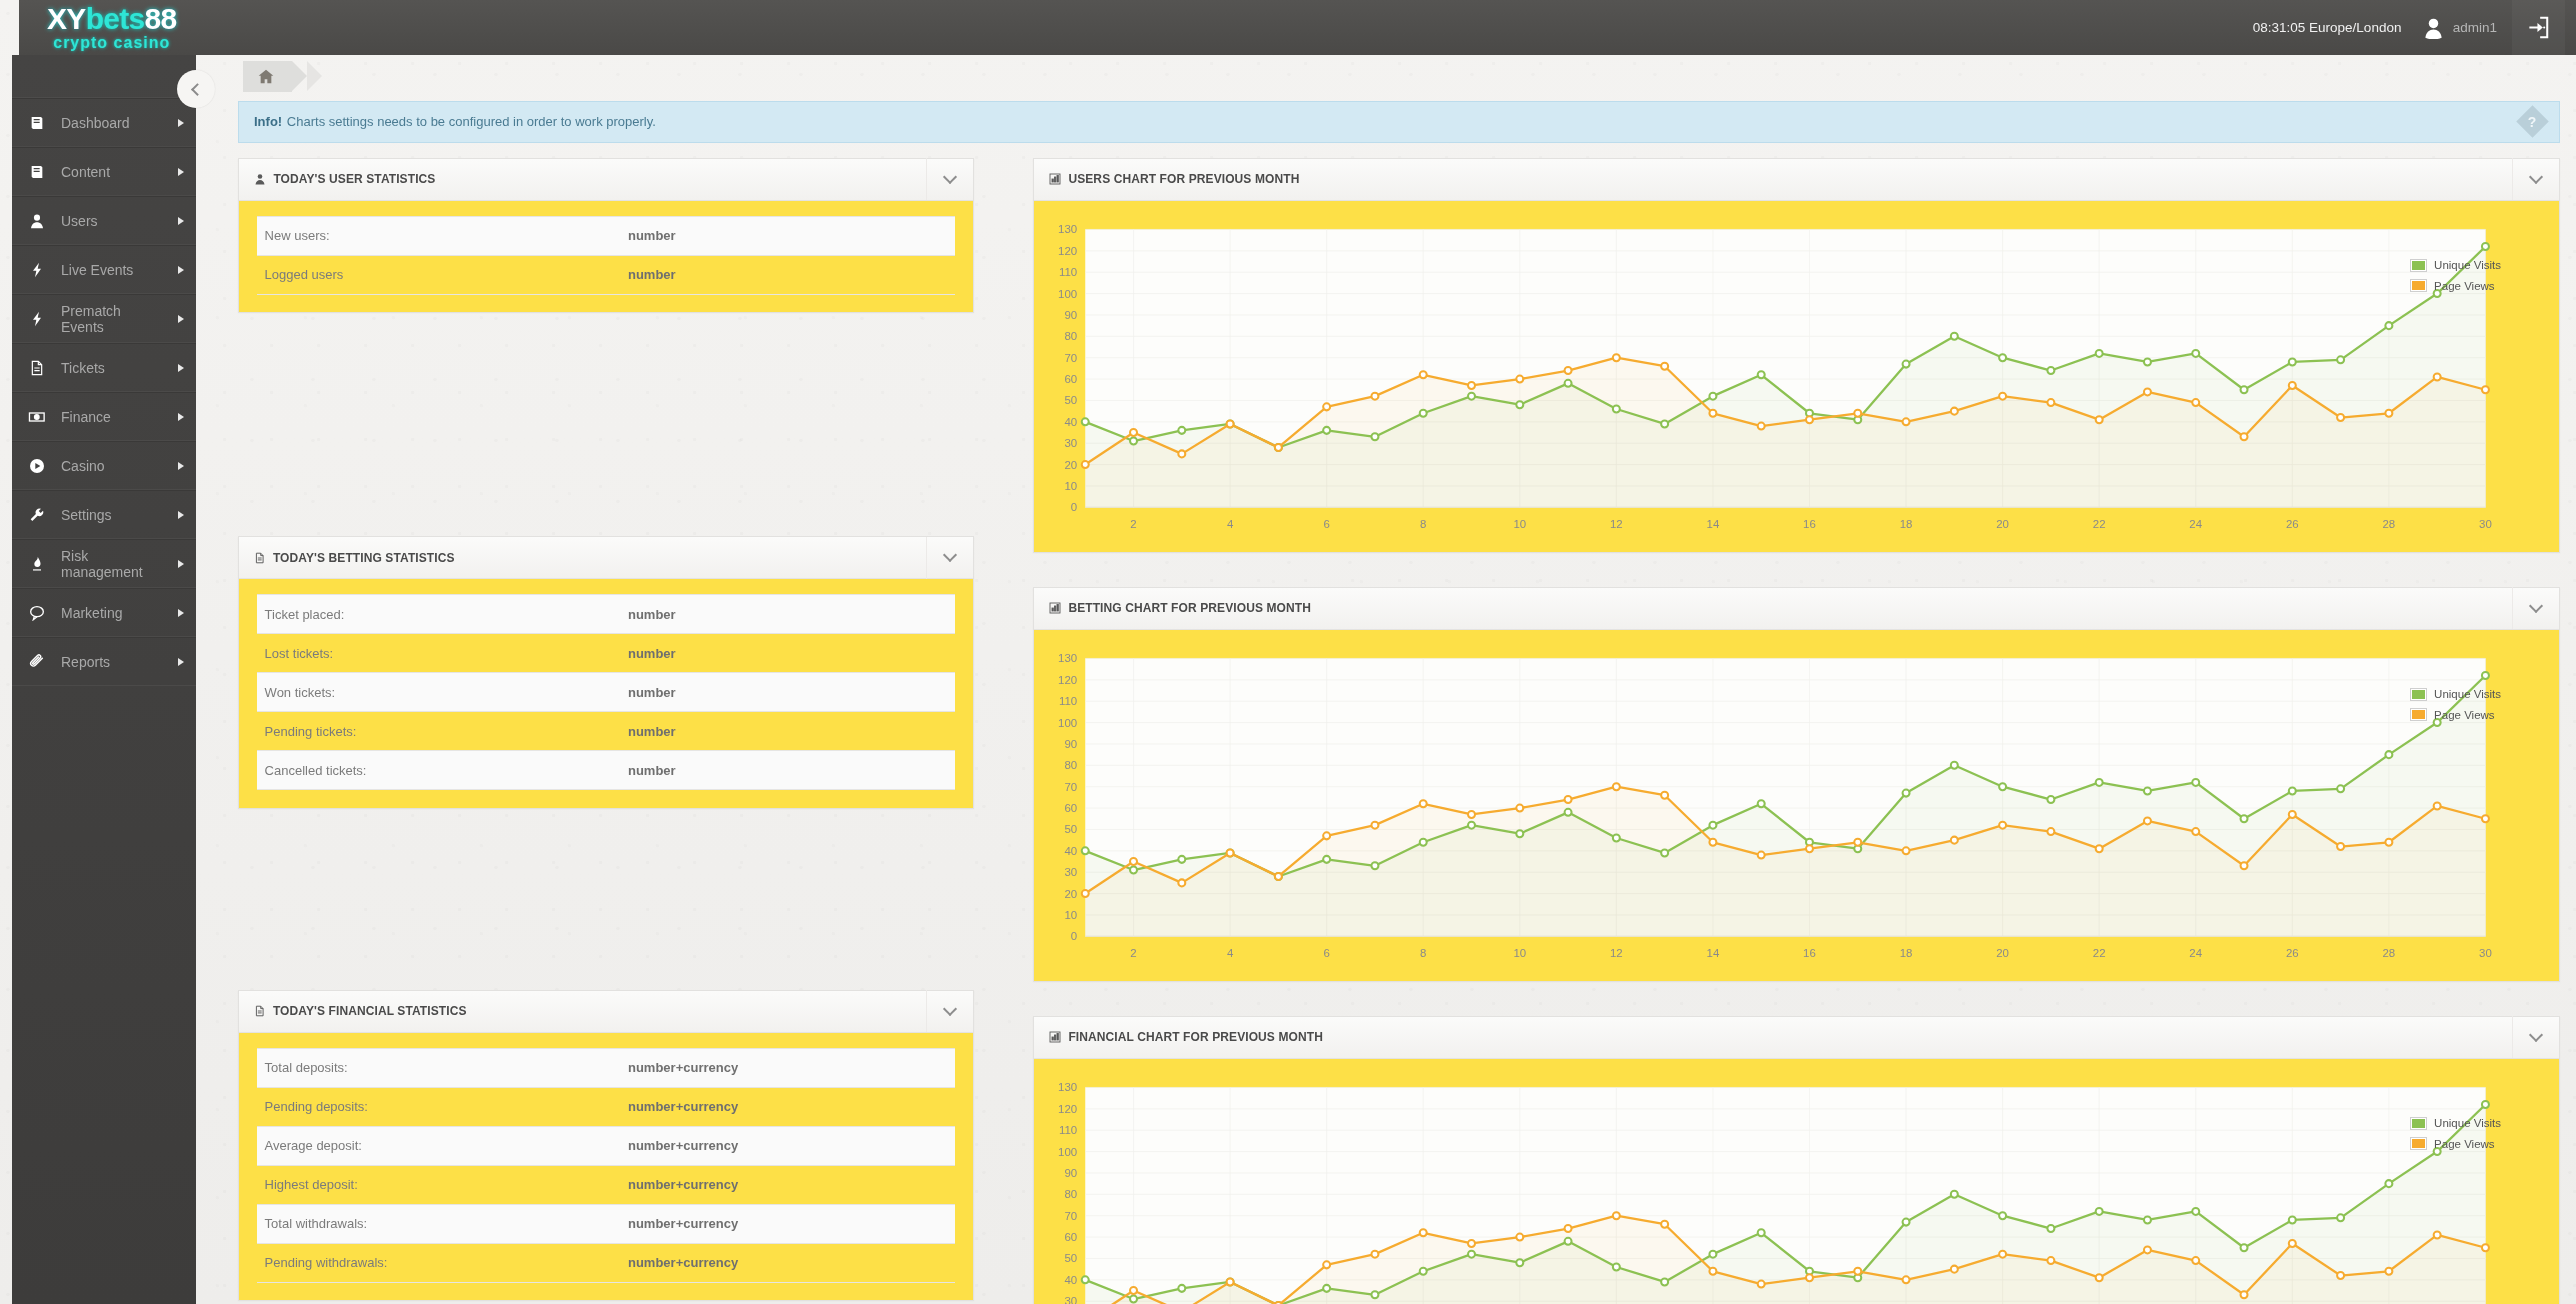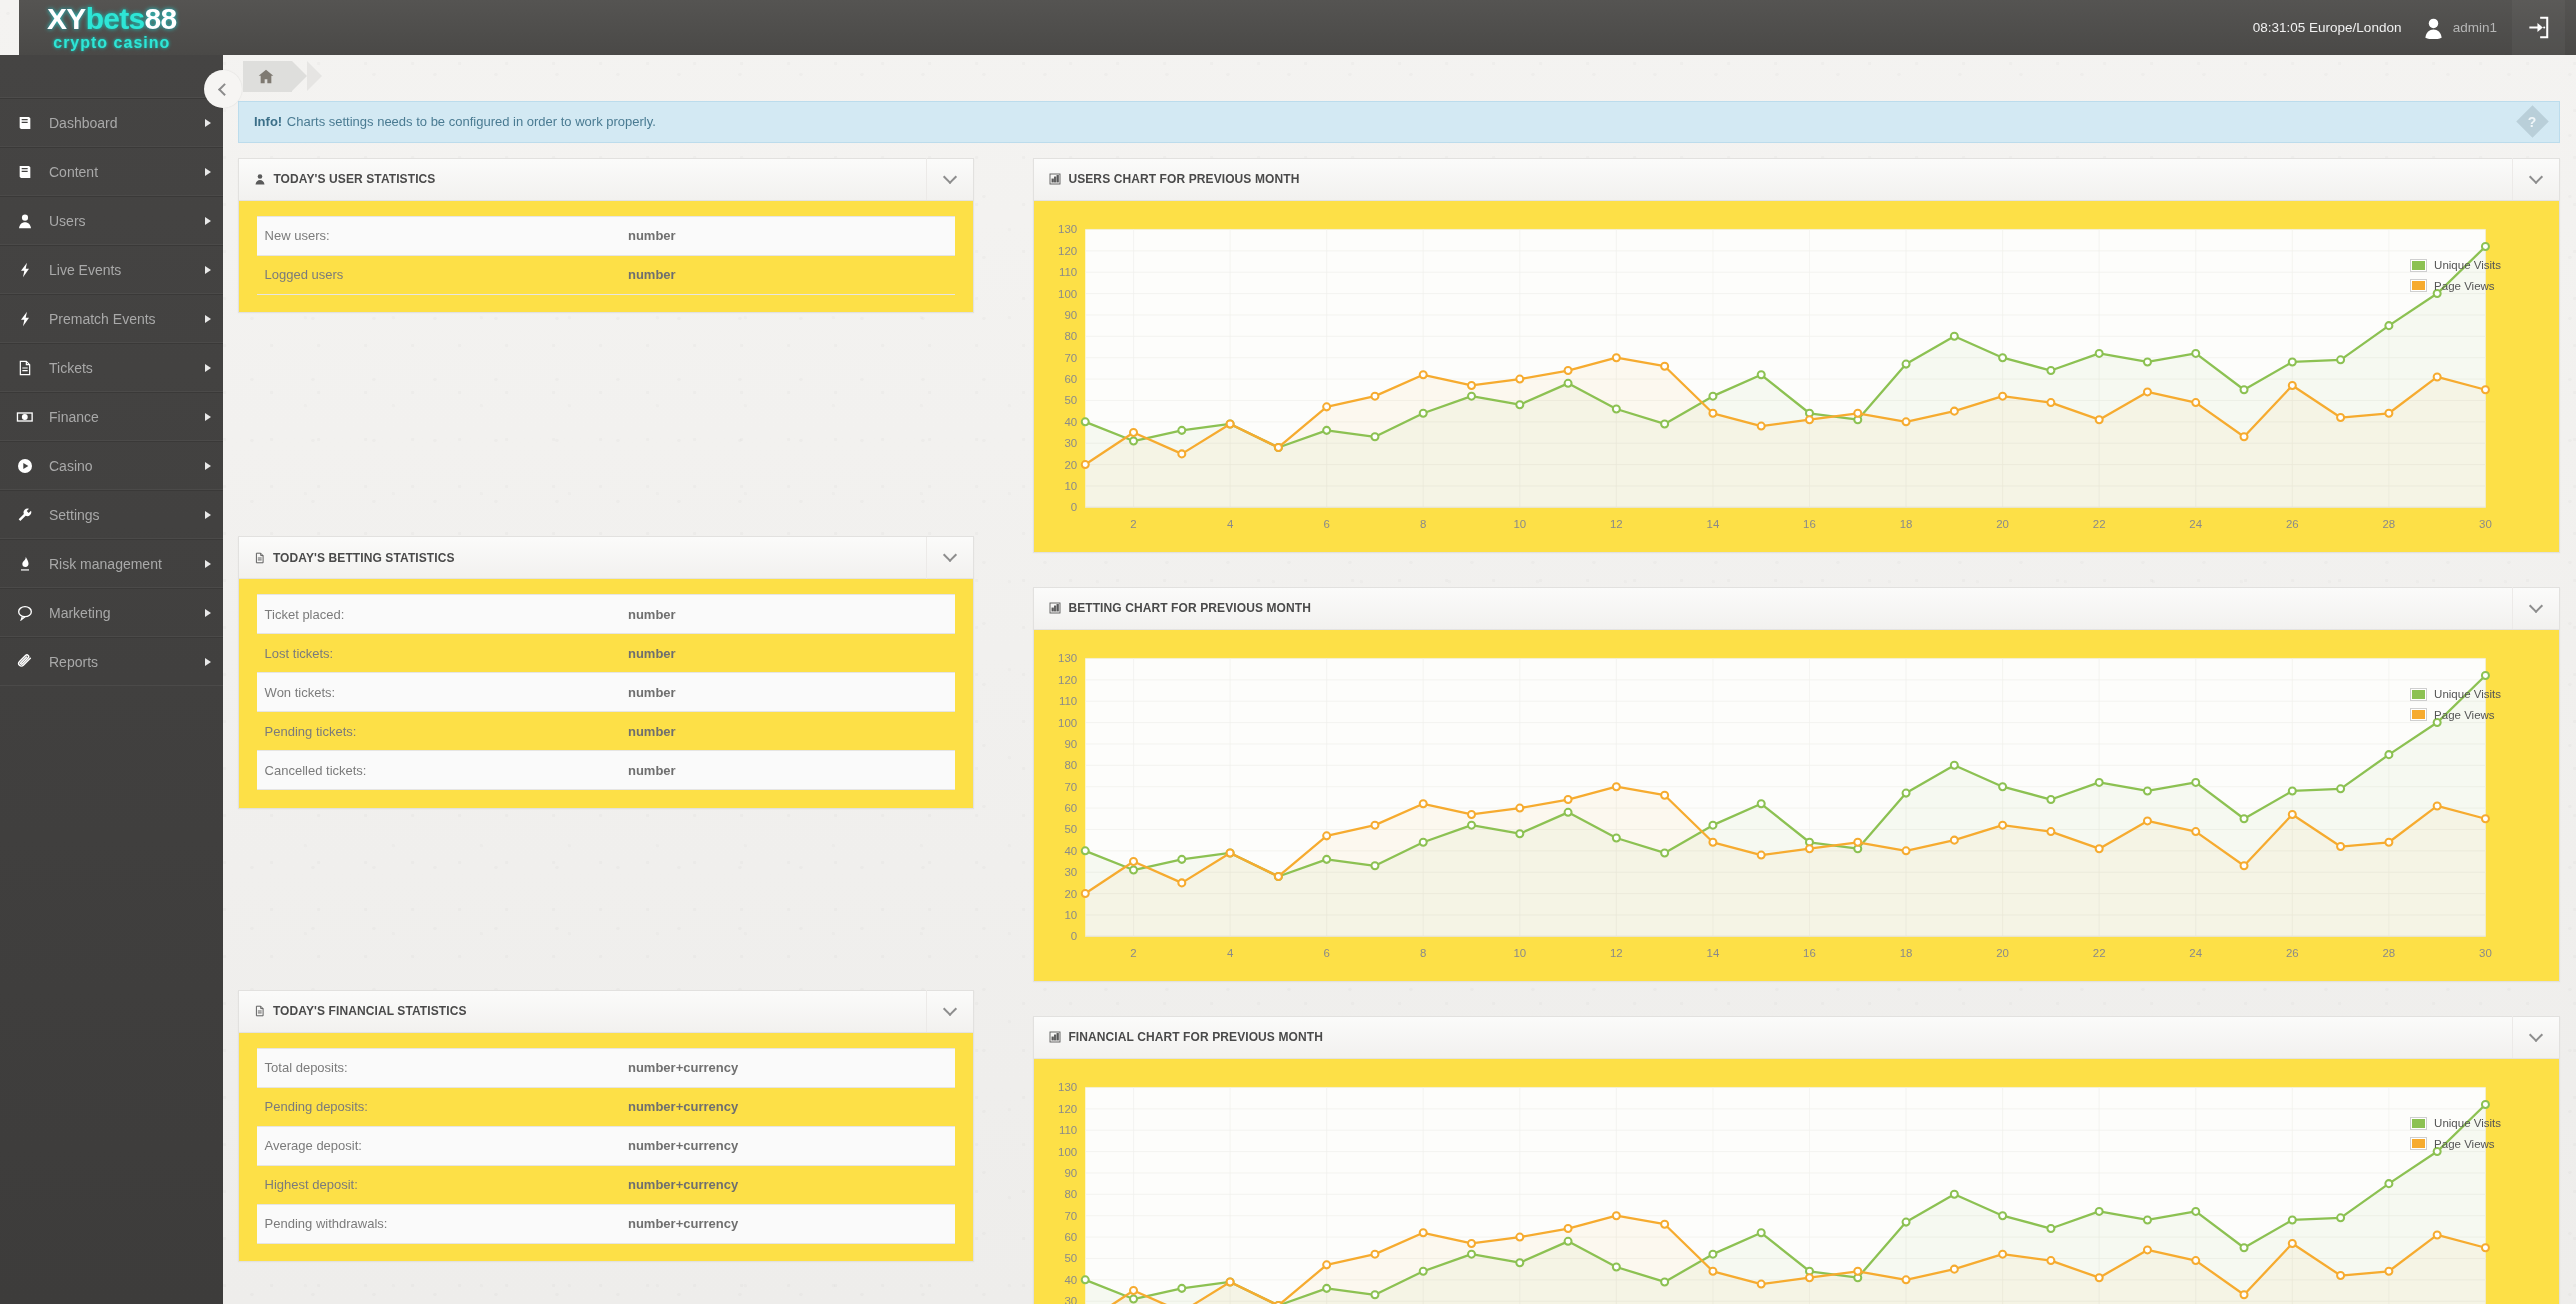--- a/index.html
+++ b/index.html
@@ -44,21 +44,21 @@
   .user-chip { display: flex; align-items: center; gap: 8px; padding: 0 15px 0 6.8px; height: 61px; }
   .user-name { color: #b6b6b6; font-size: 13.5px; }
   .logout-btn {
     width: 53px; height: 55px; display: flex; align-items: center; justify-content: center;
     background: rgba(255,255,255,0.04);
   }
   .svg-ico { display: block; }
 
   
   .sidebar {
-    position: absolute; top: 55px; left: 0; width: 223px; bottom: 0;
+    position: absolute; top: 55px; left: 12px; width: 184px; bottom: 0;
     background: #424242;
     background-image: linear-gradient(180deg,#454443,#3d3c3b);
     z-index: 30;
   }
   .sidebar-top-gap { height: 43px; border-bottom: 0.7px solid #4d4c4b; }
   .nav-item {
     position: relative; height: 49px; display: flex; align-items: center;
     border-bottom: 0.7px solid #4b4a49; border-top: 0.7px solid #3a3938;
     cursor: pointer;
   }
@@ -488,20 +488,24 @@
             <tr>
               <td class="k">Pending deposits:</td>
               <td class="v">number+currency</td>
             </tr>
             <tr>
               <td class="k">Average deposit:</td>
               <td class="v">number+currency</td>
             </tr>
             <tr>
               <td class="k">Highest deposit:</td>
+              <td class="v">number+currency</td>
+            </tr>
+            <tr>
+              <td class="k">Total withdrawals:</td>
               <td class="v">number+currency</td>
             </tr>
             <tr>
               <td class="k">Pending withdrawals:</td>
               <td class="v">number+currency</td>
             </tr>
           </tbody>
             </table>
         </div>
       </div>

